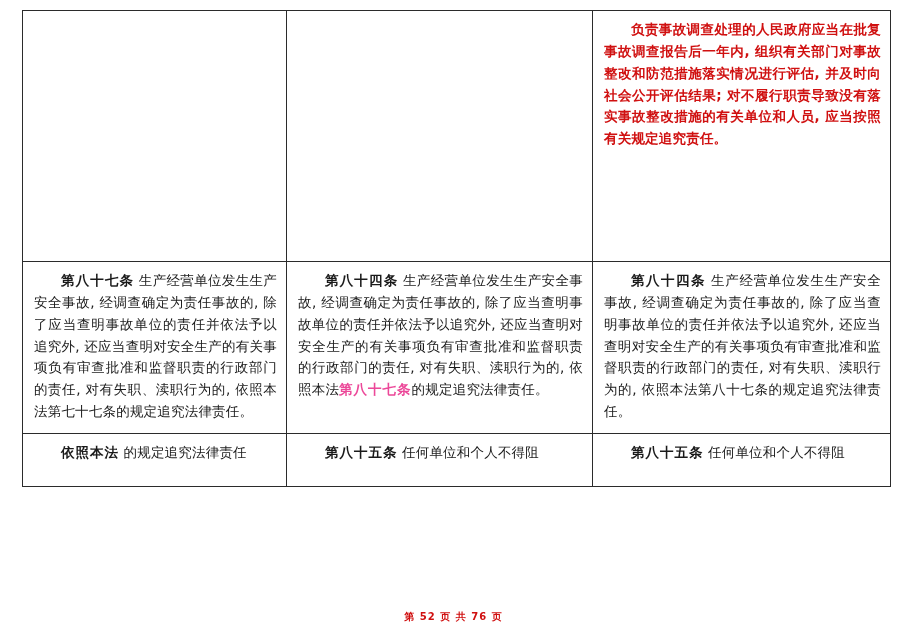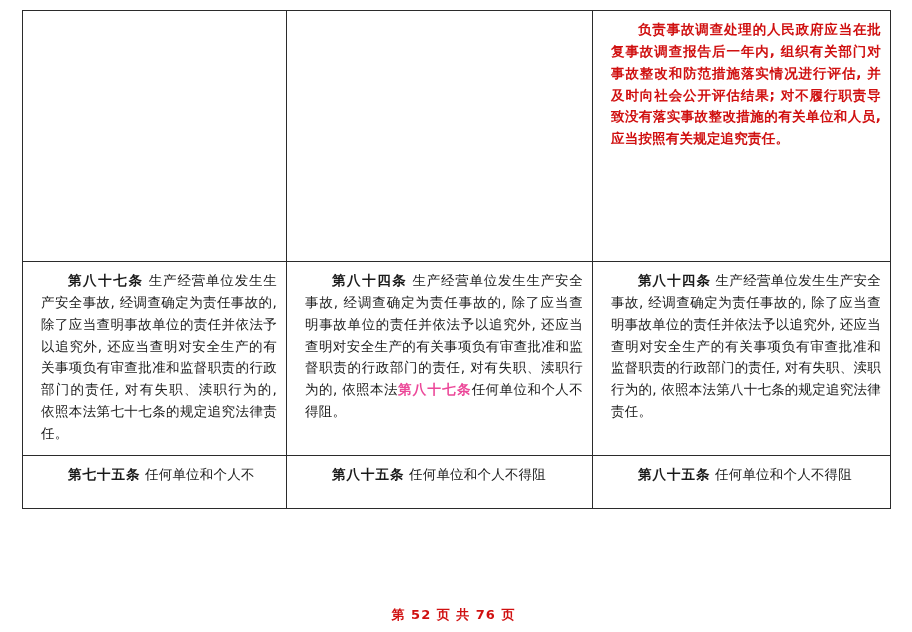--- a/index.html
+++ b/index.html
@@ -22,21 +22,21 @@
     padding: 10px 22px 0 22px;
   }
   table.doc-table {
     border-collapse: collapse;
     width: 868px;
     table-layout: fixed;
   }
   table.doc-table td {
     border: 1px solid #2b2b2b;
     vertical-align: top;
-    padding: 8px 9px 10px 18px;
+    padding: 8px 9px 10px 11px;
     font-size: 13.5px;
     line-height: 1.62;
     letter-spacing: 0.2px;
     text-align: justify;
     text-justify: inter-ideograph;
   }
   .col-a { width: 264px; }
   .col-b { width: 306px; }
   .col-c { width: 298px; }
 
@@ -67,21 +67,21 @@
     overflow: hidden;
     padding-bottom: 2px;
   }
 
   .footer {
     position: absolute;
     left: 0;
     right: 5px;
     bottom: 8px;
     text-align: center;
-    font-size: 13px;
+    font-size: 10px;
     letter-spacing: 1px;
   }
   .footer .pg-red {
     color: #d01010;
     font-weight: bold;
   }
 </style>
 </head>
 <body>
 
@@ -105,36 +105,36 @@
       <tr>
         <td>
           <span class="indent">
             <span class="art-no">第八十七条</span>
             <span>生产经营单位发生生产安全事故, 经调查确定为责任事故的, 除了应当查明事故单位的责任并依法予以追究外, 还应当查明对安全生产的有关事项负有审查批准和监督职责的行政部门的责任, 对有失职、渎职行为的, 依照本法第七十七条的规定追究法律责任。</span>
           </span>
         </td>
         <td>
           <span class="indent">
             <span class="art-no">第八十四条</span>
-            <span>生产经营单位发生生产安全事故, 经调查确定为责任事故的, 除了应当查明事故单位的责任并依法予以追究外, 还应当查明对安全生产的有关事项负有审查批准和监督职责的行政部门的责任, 对有失职、渎职行为的, 依照本法</span><span class="red art-no">第八十七条</span><span>任何单位和个人不得阻。</span>
+            <span>生产经营单位发生生产安全事故, 经调查确定为责任事故的, 除了应当查明事故单位的责任并依法予以追究外, 还应当查明对安全生产的有关事项负有审查批准和监督职责的行政部门的责任, 对有失职、渎职行为的, 依照本法</span><span class="red art-no">第八十七条</span><span>的规定追究法律责任。</span>
           </span>
         </td>
         <td>
           <span class="indent">
             <span class="art-no">第八十四条</span>
             <span>生产经营单位发生生产安全事故, 经调查确定为责任事故的, 除了应当查明事故单位的责任并依法予以追究外, 还应当查明对安全生产的有关事项负有审查批准和监督职责的行政部门的责任, 对有失职、渎职行为的, 依照本法第八十七条的规定追究法律责任。</span>
           </span>
         </td>
       </tr>
 
       <tr class="row-last">
         <td>
           <span class="indent">
-            <span class="art-no">第七十五条</span>
-            <span>任何单位和个人不</span>
+            <span class="art-no">依照本法</span>
+            <span>的规定追究法律责任</span>
           </span>
         </td>
         <td>
           <span class="indent">
             <span class="art-no">第八十五条</span>
             <span>任何单位和个人不得阻</span>
           </span>
         </td>
         <td>
           <span class="indent">

